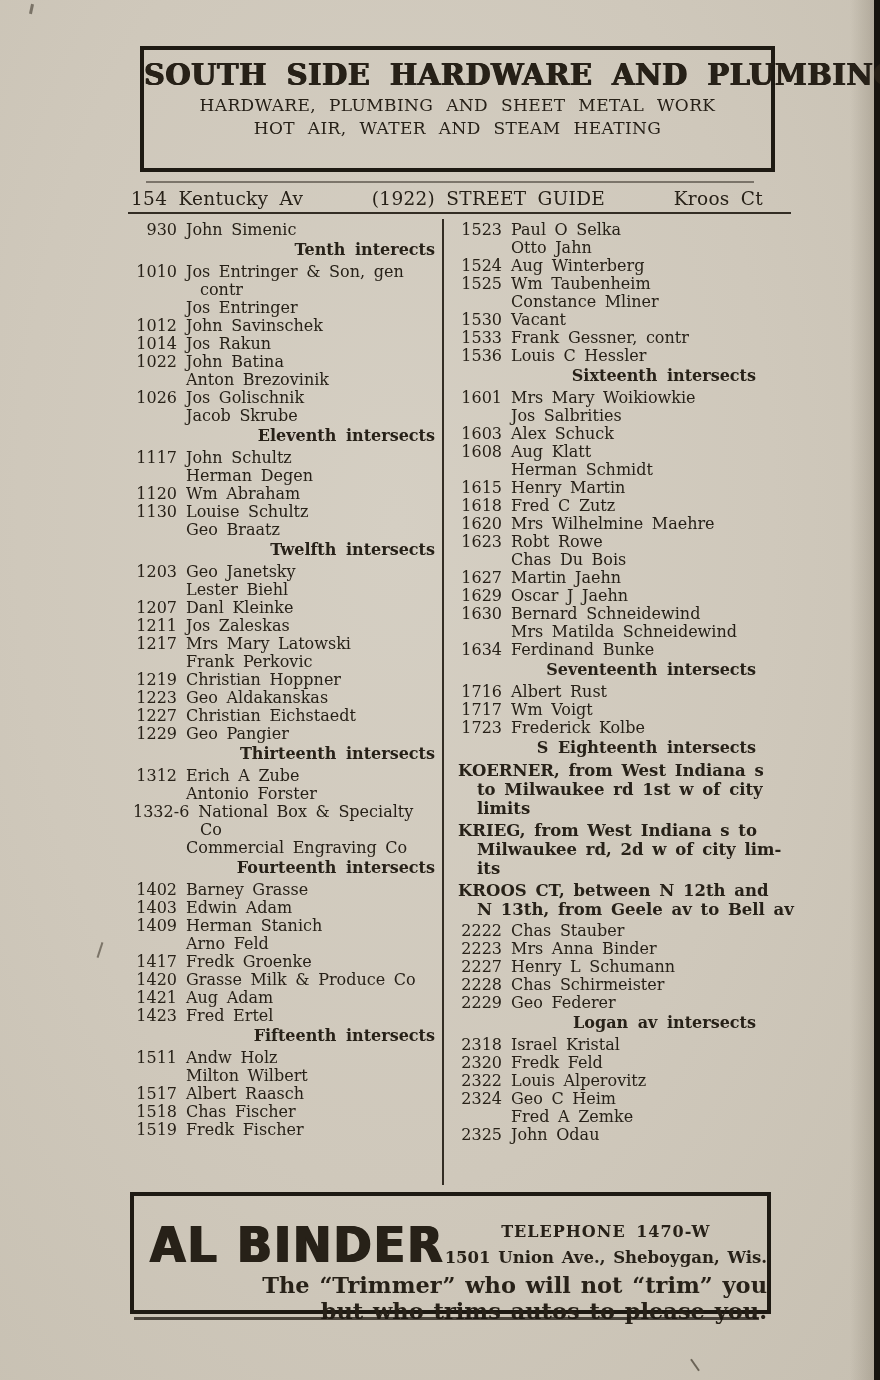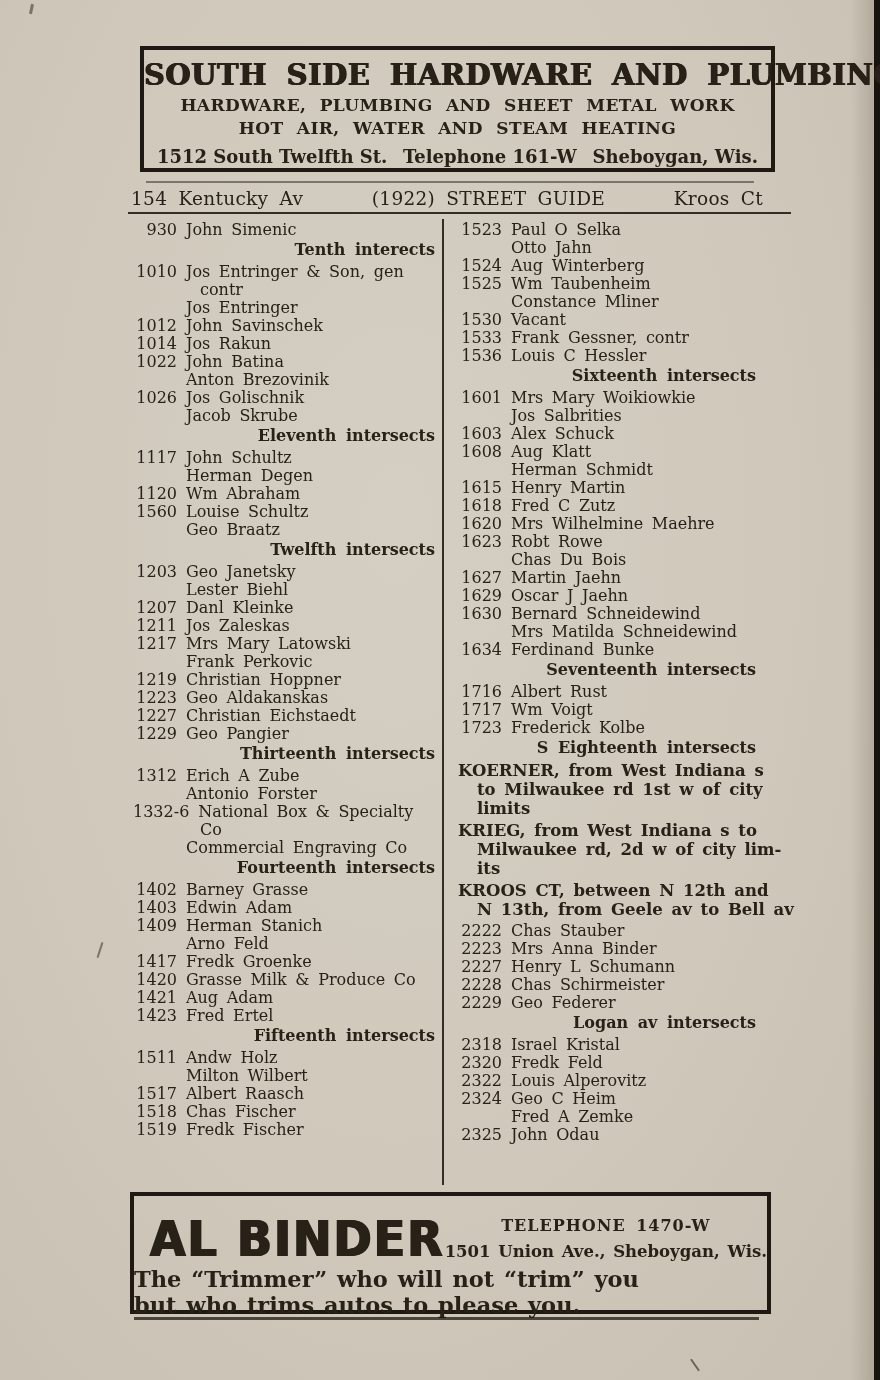--- a/index.html
+++ b/index.html
@@ -16,21 +16,21 @@
   .mark{position:absolute;background:rgba(55,47,36,.55);}
   .mk1{left:30px;top:4px;width:3px;height:10px;transform:rotate(12deg);}
   .mk2{left:99px;top:942px;width:2px;height:16px;transform:rotate(18deg);}
   .mk3{left:694px;top:1358px;width:2px;height:14px;transform:rotate(-35deg);background:rgba(55,47,36,.65);}
   
   .ad-top{position:absolute;left:140px;top:46px;width:627px;height:118px;
     border:4px solid #1e1a13;text-align:center;white-space:nowrap;}
   .thin-top{position:absolute;left:146px;top:181px;width:608px;height:2px;background:rgba(38,32,23,.5);}
   .ad-title{font-size:29px;font-weight:bold;letter-spacing:.5px;word-spacing:9px;margin-top:8px;
     text-shadow:.6px 0 currentColor,-.6px 0 currentColor;}
-  .ad-sub{font-size:17px;font-weight:bold;letter-spacing:.4px;word-spacing:7px;margin-top:3px;}
+  .ad-sub{font-size:17px;font-weight:normal;letter-spacing:.4px;word-spacing:7px;margin-top:3px;}
   .ad-row{display:flex;justify-content:space-between;padding:0 13px;font-size:18px;font-weight:bold;margin-top:8px;}
   
   .hdr{position:absolute;left:131px;top:188px;width:660px;display:flex;justify-content:space-between;
     font-size:18.5px;letter-spacing:.3px;word-spacing:5px;white-space:nowrap;text-align:right;}
   .hdr .r{padding-right:28px;}
   .rule-top{position:absolute;left:128px;top:212px;width:663px;height:2px;background:#332d24;}
   .divider{position:absolute;left:442px;top:219px;width:2px;height:966px;background:#332d24;}
   
   .col{position:absolute;top:221px;}
   .col-left{left:133px;width:306px;}
@@ -42,50 +42,45 @@
   .row.c{padding-left:53px;}
   .row.w{padding-left:67px;}
   .row.h{font-weight:bold;text-align:right;padding-right:4px;word-spacing:4px;margin:2px 0 4px;}
   .col-right .row.h{padding-right:20px;}
   .para{font-weight:bold;margin:1px 0 3px;}
   .para .pl{line-height:19px;font-size:16.5px;word-spacing:3px;white-space:nowrap;}
   .para .pl + .pl{padding-left:19px;}
   
   .ad-bot{position:absolute;left:130px;top:1192px;width:633px;height:114px;border:4px solid #1e1a13;}
   .thin-bot{position:absolute;left:134px;top:1317px;width:625px;height:3px;background:rgba(28,23,16,.75);}
-  .ab-top{display:flex;align-items:flex-start;padding:18px 10px 0 16px;}
+  .ab-top{display:flex;align-items:flex-start;padding:24px 10px 0 16px;}
   .ab-name{font-family:"DejaVu Sans", sans-serif;font-size:46px;font-weight:bold;letter-spacing:2px;
     line-height:1;flex:none;transform:scaleY(1.08);transform-origin:top left;
     text-shadow:1px 0 currentColor,-1px 0 currentColor;}
   .ab-right{flex:1;text-align:center;padding-top:2px;white-space:nowrap;}
   .ab-phone{font-size:16px;font-weight:bold;letter-spacing:1px;word-spacing:4px;}
   .ab-addr{font-size:16.5px;font-weight:bold;margin-top:7px;word-spacing:2px;}
-  .ab-tag{text-align:left;font-size:22.5px;font-weight:bold;line-height:26px;word-spacing:2px;white-space:nowrap;}
+  .ab-tag{text-align:right;font-size:22.5px;font-weight:bold;line-height:26px;word-spacing:2px;white-space:nowrap;}
   .ab-tag.first{margin-top:5px;}
 </style>
 </head>
 <body>
 
 <div id="page">
 
   <div class="scan-edge"></div>
   <div class="edge-shade"></div>
   <div class="mark mk1"></div>
   <div class="mark mk2"></div>
   <div class="mark mk3"></div>
 
   <div class="ad-top">
     <div class="ad-title">SOUTH SIDE HARDWARE AND PLUMBING CO.</div>
     <div class="ad-sub">HARDWARE, PLUMBING AND SHEET METAL WORK</div>
     <div class="ad-sub">HOT AIR, WATER AND STEAM HEATING</div>
-    <div class="ad-row">
-      <span>1512 South Twelfth St.</span>
-      <span>Telephone 161-W</span>
-      <span>Sheboygan, Wis.</span>
-    </div>
   </div>
   <div class="thin-top"></div>
 
   <div class="hdr">
     <span>154 Kentucky Av</span>
     <span>(1922) STREET GUIDE</span>
     <span class="r">Kroos Ct</span>
   </div>
   <div class="rule-top"></div>
 
@@ -123,21 +118,21 @@
       <div class="row e">
         <span class="num">1117</span>
         <span class="nm">John Schultz</span>
       </div>
       <div class="row c">Herman Degen</div>
       <div class="row e">
         <span class="num">1120</span>
         <span class="nm">Wm Abraham</span>
       </div>
       <div class="row e">
-        <span class="num">1560</span>
+        <span class="num">1130</span>
         <span class="nm">Louise Schultz</span>
       </div>
       <div class="row c">Geo Braatz</div>
       <div class="row h">Twelfth intersects</div>
       <div class="row e">
         <span class="num">1203</span>
         <span class="nm">Geo Janetsky</span>
       </div>
       <div class="row c">Lester Biehl</div>
       <div class="row e">

